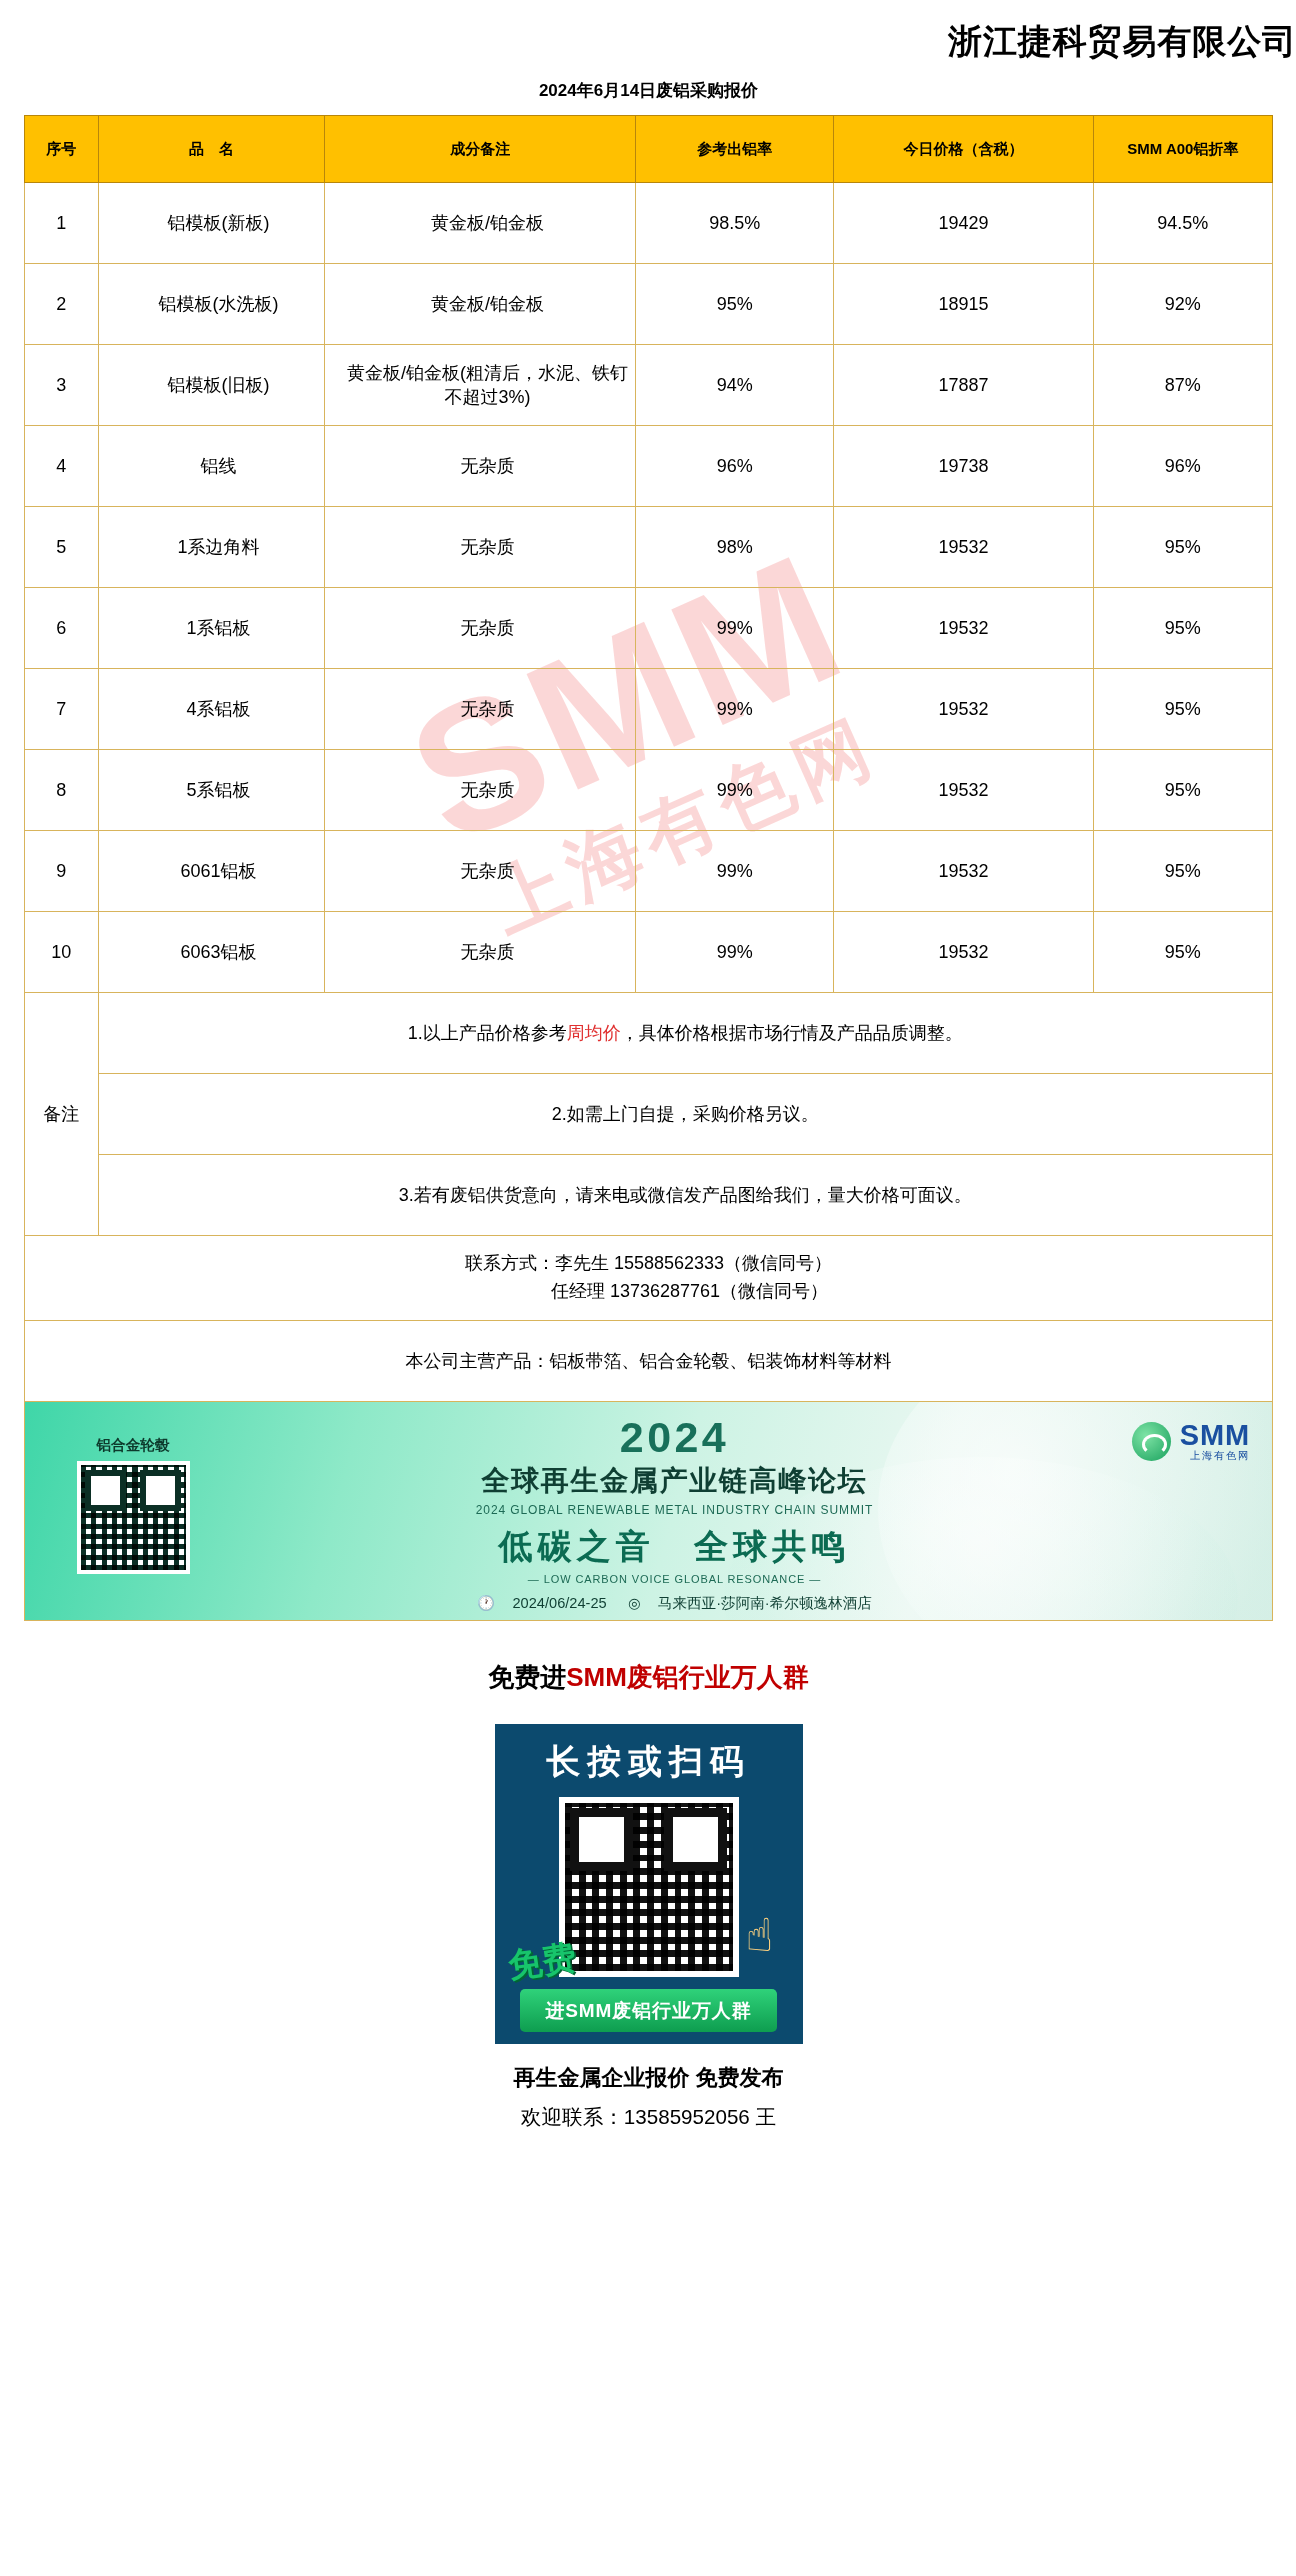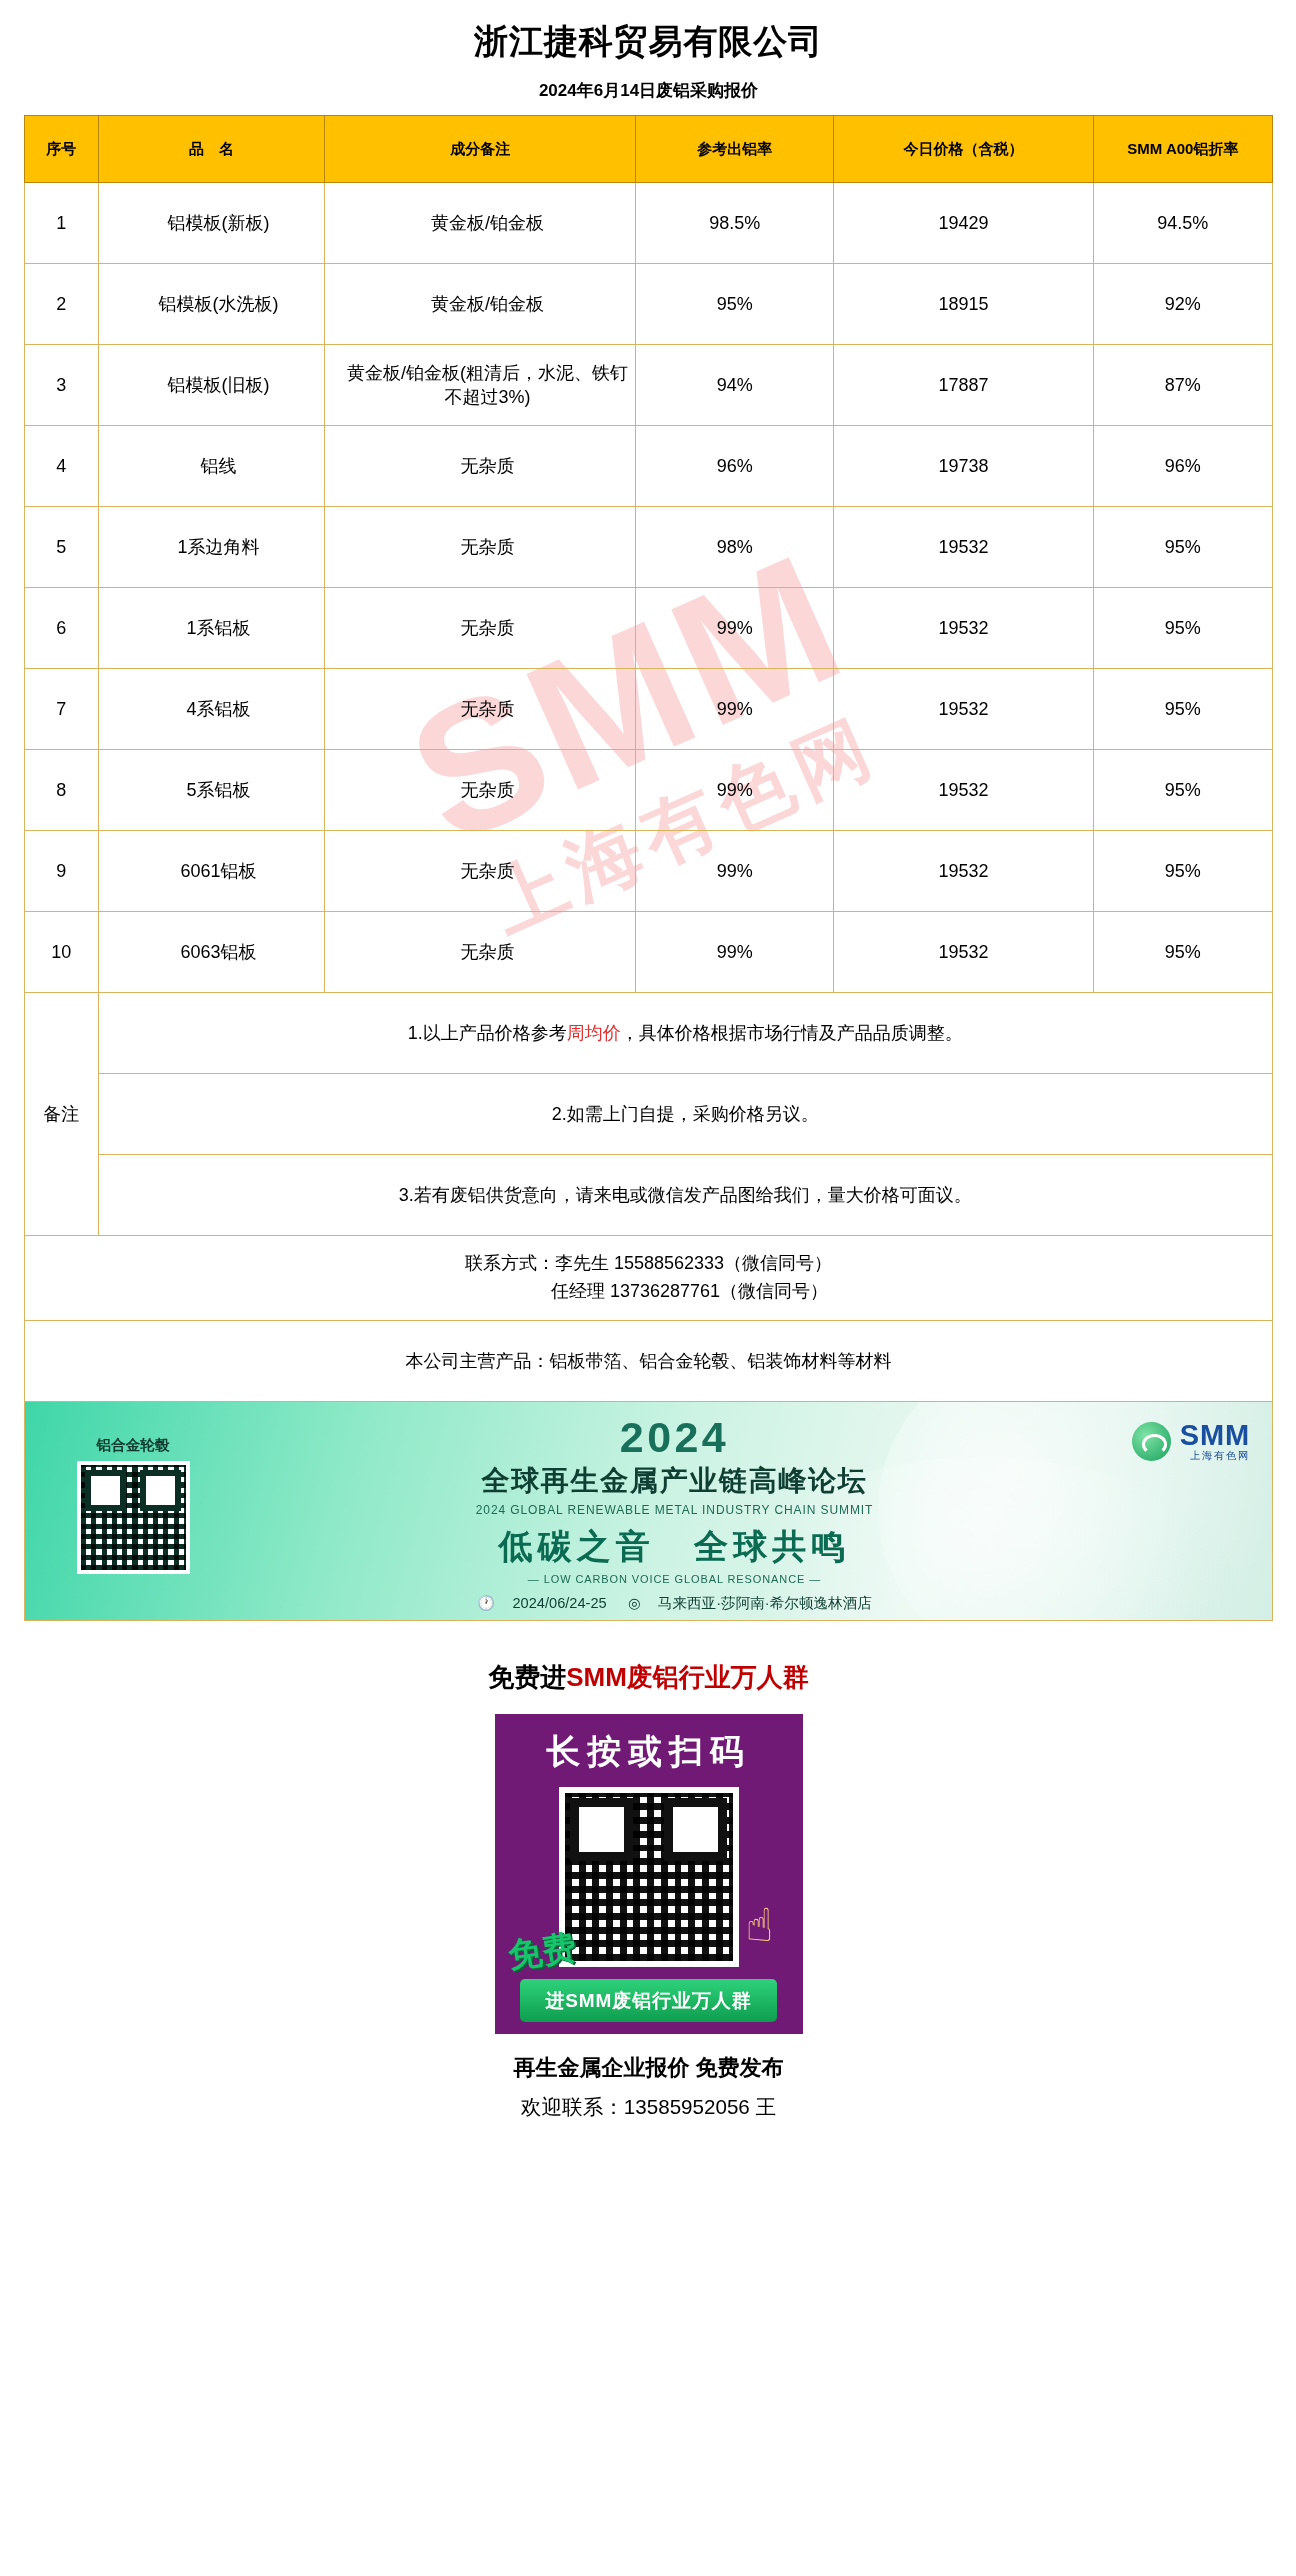--- a/index.html
+++ b/index.html
@@ -12,21 +12,21 @@
     width: 1297px;
     min-height: 2576px;
     margin: 0 auto;
     background: #ffffff;
     position: relative;
     overflow: hidden;
   }
 
   
   .company-title {
-    text-align: center;
+    text-align: right;
     font-size: 34px;
     font-weight: bold;
     color: #000;
     padding-top: 19px;
     letter-spacing: 0.9px;
   }
   .quote-date {
     text-align: center;
     font-size: 17px;
     font-weight: bold;
@@ -288,22 +288,22 @@
     z-index: 10;
   }
   .promo-title {
     font-size: 26px;
     font-weight: bold;
     color: #000;
   }
   .promo-title .em { color: #c00000; }
   .promo-card {
     width: 308px;
-    margin: 19px auto 0;
-    background: #701a75;
+    margin: 29px auto 0;
+    background: #0c4a6e;
     padding: 15.4px 12px 12px;
     position: relative;
   }
   .promo-card-title {
     font-size: 34px;
     font-weight: bold;
     color: #ffffff;
     letter-spacing: 6.9px;
     margin-bottom: 12px;
   }

